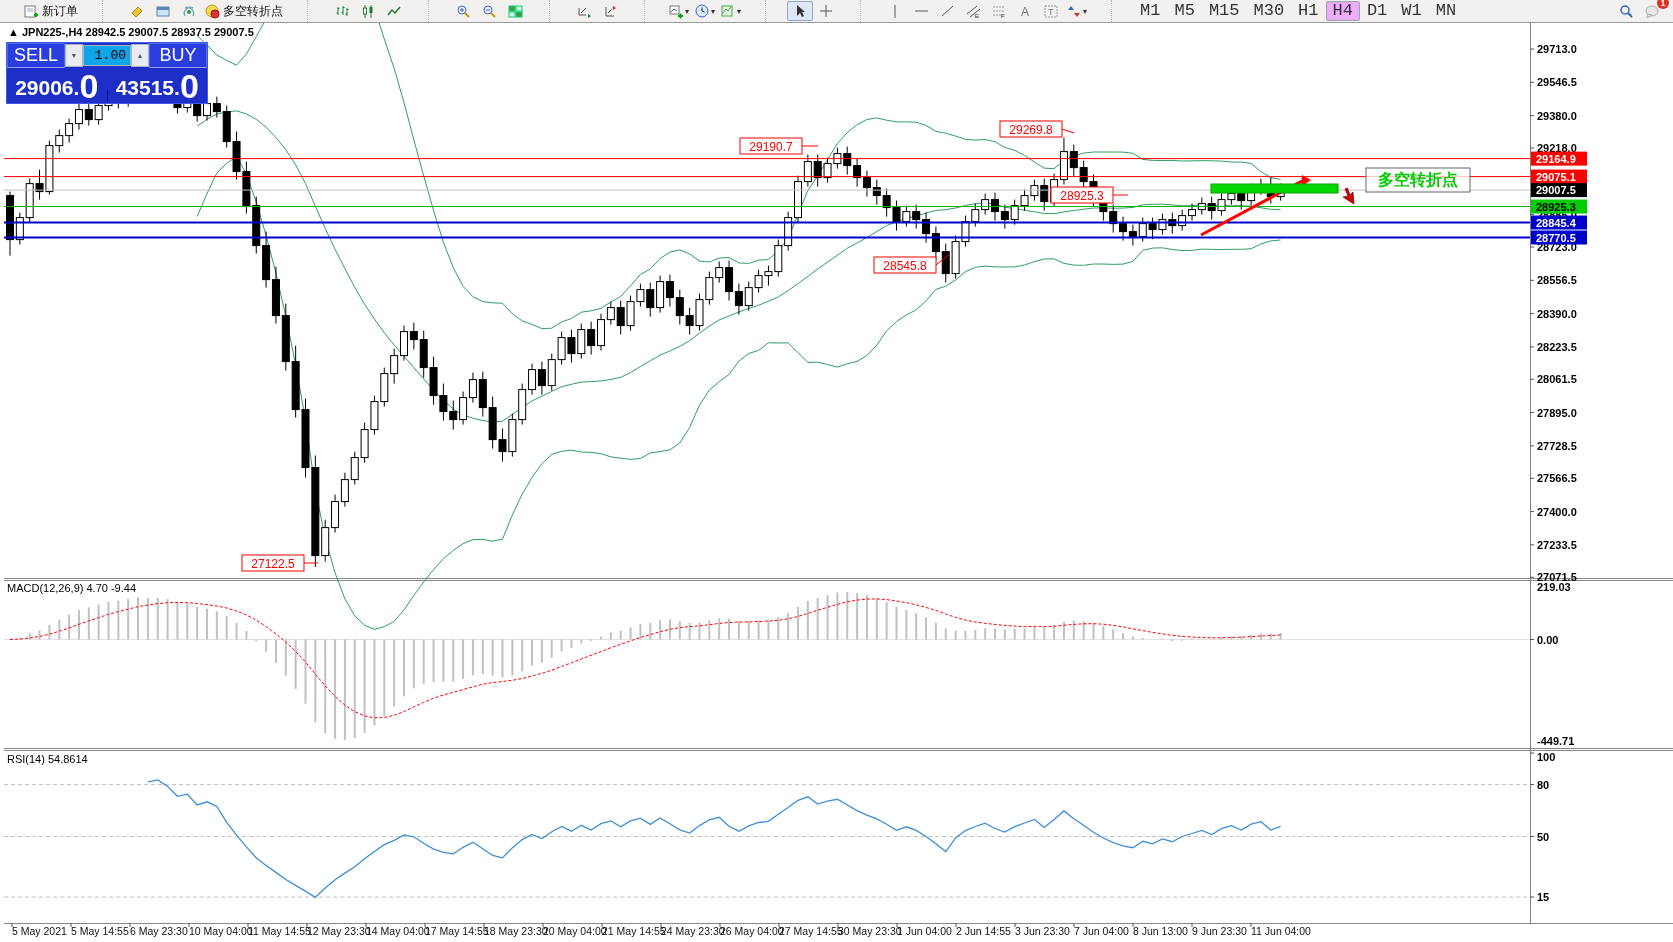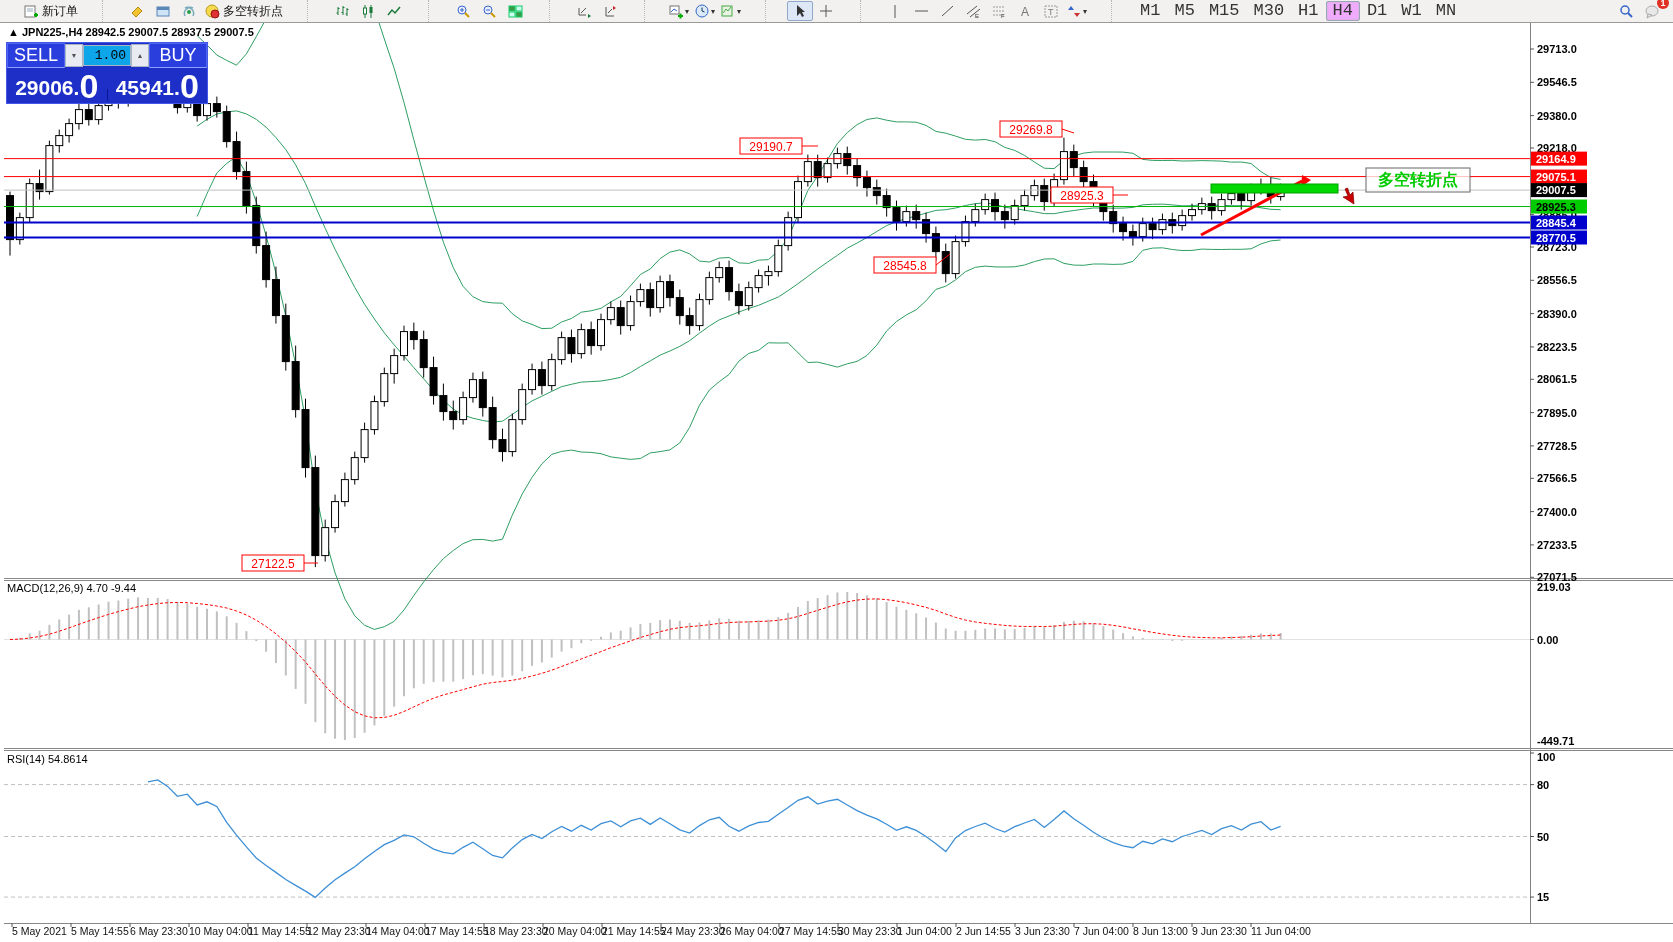--- a/index.html
+++ b/index.html
@@ -612,21 +612,21 @@
     </div>
     <div class="ocp-btn">BUY</div>
   </div>
   <div id="ocp-prices">
     <div class="price-half left">
       <span class="p-main">29006</span>
         <span class="p-dot">.</span>
         <span class="p-big">0</span>
     </div>
     <div class="price-half">
-      <span class="p-main">45941</span>
+      <span class="p-main">43515</span>
         <span class="p-dot">.</span>
         <span class="p-big">0</span>
     </div>
   </div>
 </div>
 
 <div id="toolbar">
   <div class="tgroup">
     <div class="tbtn">
       <svg width="15" height="15">

